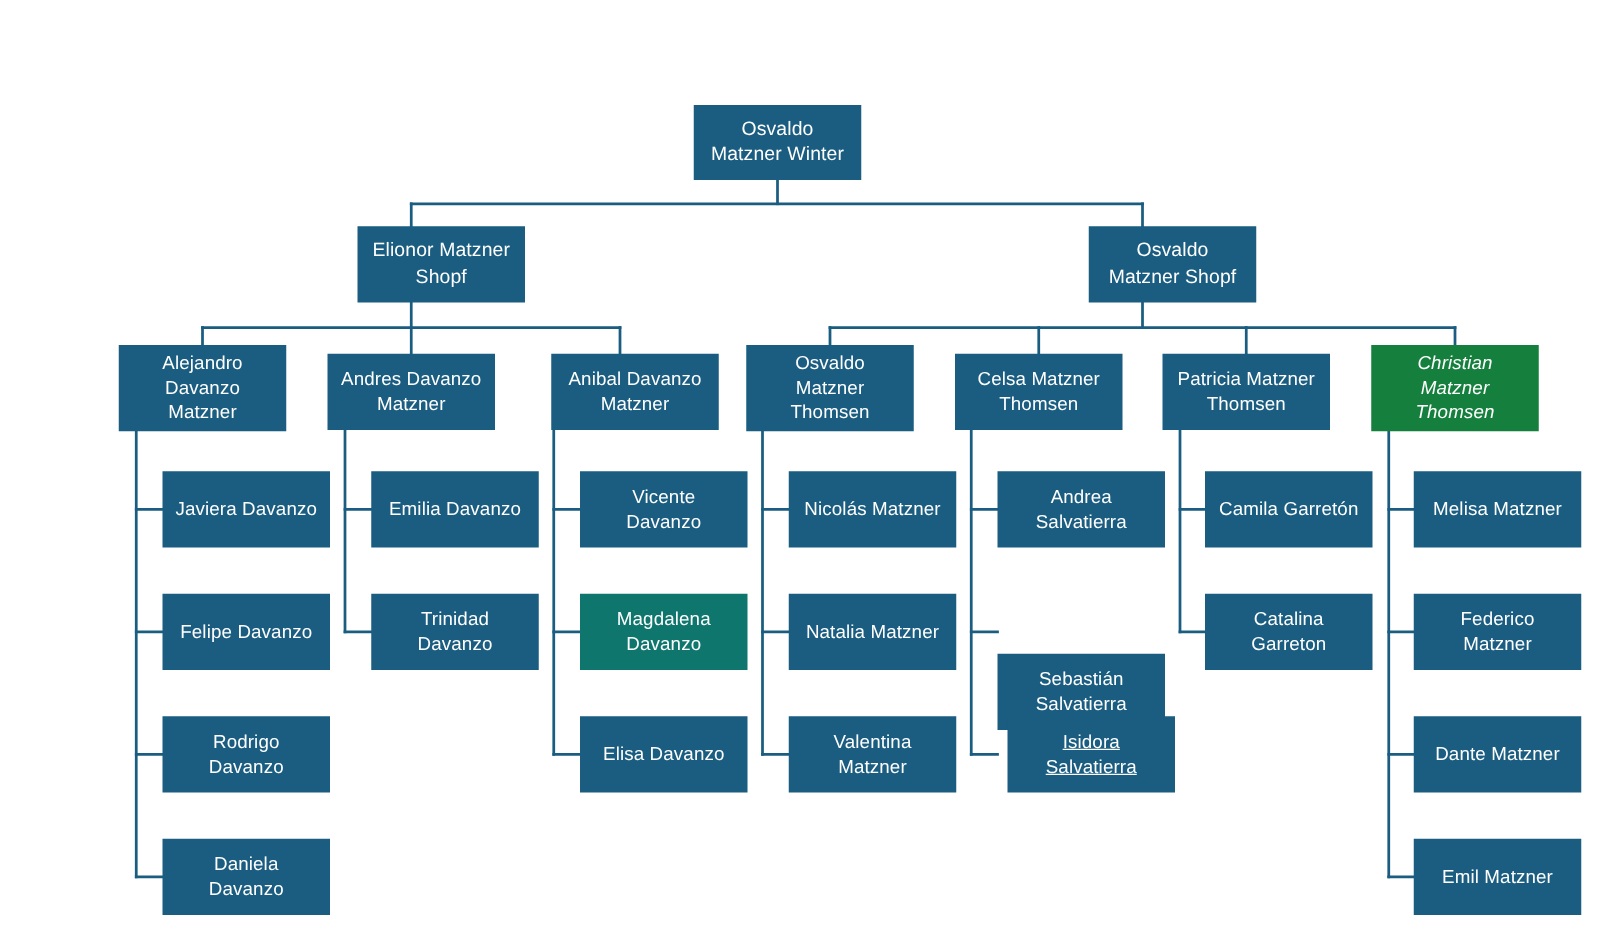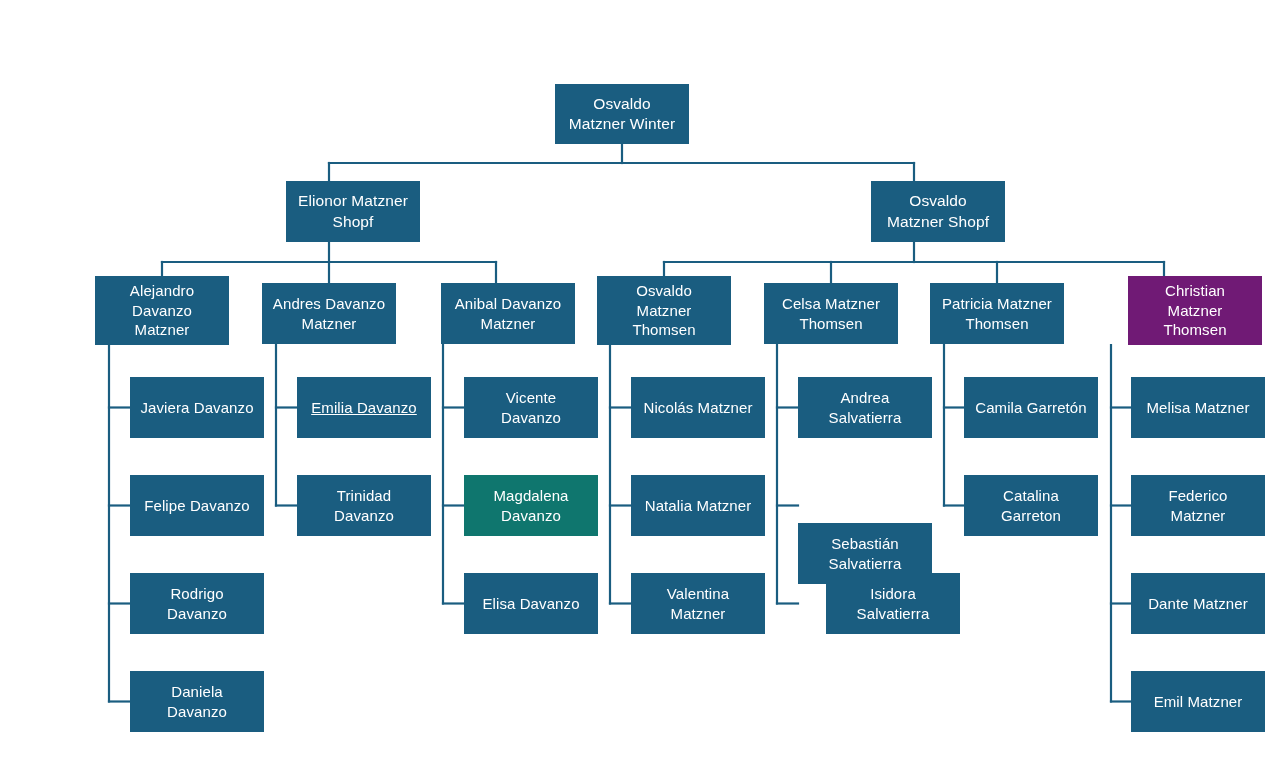--- a/index.html
+++ b/index.html
@@ -133,40 +133,40 @@
 Thomsen</span>
       </div>
       <div class="node lvl2" style="left: 764px; top: 283px; width: 134px; height: 61px; background: rgb(26, 93, 128); color: rgb(255, 255, 255);">
         <span class="node-label">Celsa Matzner
 Thomsen</span>
       </div>
       <div class="node lvl2" style="left: 930px; top: 283px; width: 134px; height: 61px; background: rgb(26, 93, 128); color: rgb(255, 255, 255);">
         <span class="node-label">Patricia Matzner
 Thomsen</span>
       </div>
-      <div class="node lvl2" style="left: 1128px; top: 276px; width: 134px; height: 69px; background: #701a75; color: rgb(255, 255, 255);">
+      <div class="node lvl2" style="left: 1097px; top: 276px; width: 134px; height: 69px; background: #15803d; color: rgb(255, 255, 255); font-style: italic;">
         <span class="node-label">Christian
 Matzner
 Thomsen</span>
       </div>
       <div class="node lvl3" style="left: 130px; top: 377px; width: 134px; height: 61px; background: rgb(26, 93, 128); color: rgb(255, 255, 255);">
         <span class="node-label">Javiera Davanzo</span>
       </div>
       <div class="node lvl3" style="left: 130px; top: 475px; width: 134px; height: 61px; background: rgb(26, 93, 128); color: rgb(255, 255, 255);">
         <span class="node-label">Felipe Davanzo</span>
       </div>
       <div class="node lvl3" style="left: 130px; top: 573px; width: 134px; height: 61px; background: rgb(26, 93, 128); color: rgb(255, 255, 255);">
         <span class="node-label">Rodrigo
 Davanzo</span>
       </div>
       <div class="node lvl3" style="left: 130px; top: 671px; width: 134px; height: 61px; background: rgb(26, 93, 128); color: rgb(255, 255, 255);">
         <span class="node-label">Daniela
 Davanzo</span>
       </div>
-      <div class="node lvl3" style="left: 297px; top: 377px; width: 134px; height: 61px; background: rgb(26, 93, 128); color: rgb(255, 255, 255); text-decoration: underline;">
+      <div class="node lvl3" style="left: 297px; top: 377px; width: 134px; height: 61px; background: rgb(26, 93, 128); color: rgb(255, 255, 255);">
         <span class="node-label">Emilia Davanzo</span>
       </div>
       <div class="node lvl3" style="left: 297px; top: 475px; width: 134px; height: 61px; background: rgb(26, 93, 128); color: rgb(255, 255, 255);">
         <span class="node-label">Trinidad
 Davanzo</span>
       </div>
       <div class="node lvl3" style="left: 464px; top: 377px; width: 134px; height: 61px; background: rgb(26, 93, 128); color: rgb(255, 255, 255);">
         <span class="node-label">Vicente
 Davanzo</span>
       </div>
@@ -188,21 +188,21 @@
 Matzner</span>
       </div>
       <div class="node lvl3" style="left: 798px; top: 377px; width: 134px; height: 61px; background: rgb(26, 93, 128); color: rgb(255, 255, 255);">
         <span class="node-label">Andrea
 Salvatierra</span>
       </div>
       <div class="node lvl3" style="left: 798px; top: 475px; width: 134px; height: 61px; background: rgb(26, 93, 128); color: rgb(255, 255, 255); margin-top: 48px;">
         <span class="node-label">Sebastián
 Salvatierra</span>
       </div>
-      <div class="node lvl3" style="left: 826px; top: 573px; width: 134px; height: 61px; background: rgb(26, 93, 128); color: rgb(255, 255, 255);">
+      <div class="node lvl3" style="left: 806px; top: 573px; width: 134px; height: 61px; background: rgb(26, 93, 128); color: rgb(255, 255, 255); text-decoration: underline;">
         <span class="node-label">Isidora
 Salvatierra</span>
       </div>
       <div class="node lvl3" style="left: 964px; top: 377px; width: 134px; height: 61px; background: rgb(26, 93, 128); color: rgb(255, 255, 255);">
         <span class="node-label">Camila Garretón</span>
       </div>
       <div class="node lvl3" style="left: 964px; top: 475px; width: 134px; height: 61px; background: rgb(26, 93, 128); color: rgb(255, 255, 255);">
         <span class="node-label">Catalina
 Garreton</span>
       </div>

